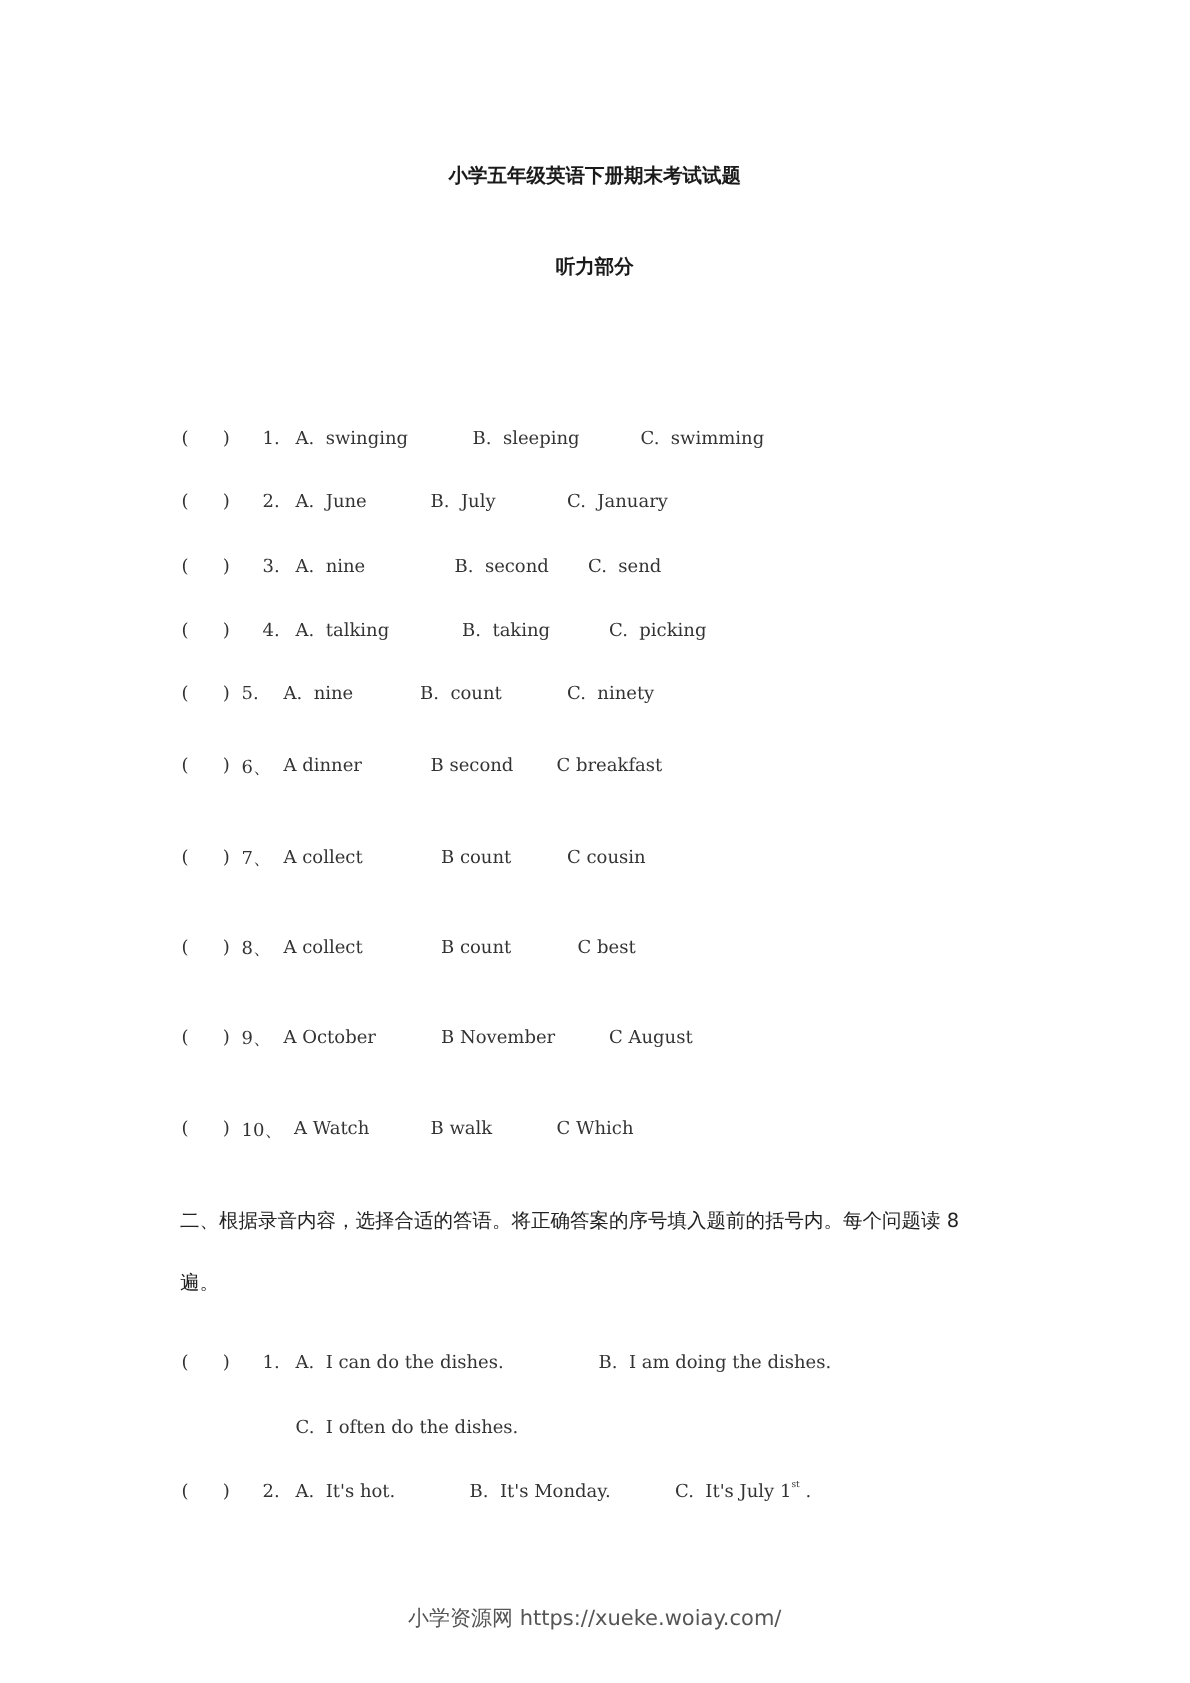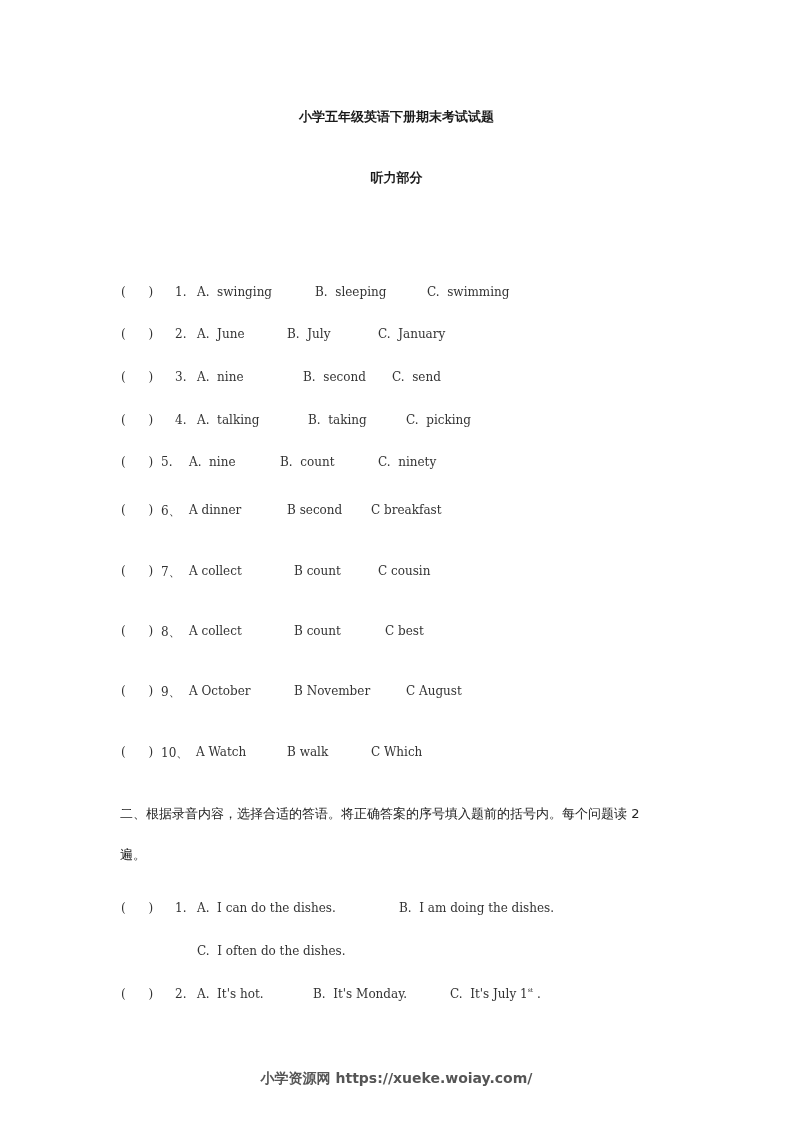--- a/index.html
+++ b/index.html
@@ -13,21 +13,21 @@
       position: absolute; left: 120px;
       font-family: "DejaVu Sans", sans-serif; font-size: 13px; color: #222; white-space: nowrap;
     }
     .q {
       position: absolute; left: 121px; white-space: pre;
       font-family: "DejaVu Serif", "Liberation Serif", serif; font-size: 12px; color: #333;
     }
     .q span { position: absolute; top: 0; white-space: pre; }
     .footer {
       position: absolute; left: 0; width: 793px; top: 1070px; text-align: center;
-      font-family: "DejaVu Sans", sans-serif; font-size: 14px; color: #555; font-weight: bold;
+      font-family: "DejaVu Sans", sans-serif; font-size: 14px; color: #555;
     }
     sup { font-size: 6px; vertical-align: top; position: relative; top: -1px; }
   </style>
 </head>
 <body>
 
 <div class="page">
 
   <div class="title" style="top:108px;">小学五年级英语下册期末考试试题</div>
   <div class="title" style="top:169px;">听力部分</div>
@@ -97,21 +97,21 @@
     <span style="left:285px">C August</span>
   </div>
   <div class="q" style="top:745px;">
     <span style="left:0">(      )</span>
     <span style="left:40px">10、</span>
     <span style="left:75px">A Watch</span>
     <span style="left:166px">B walk</span>
     <span style="left:250px">C Which</span>
   </div>
 
-  <div class="section-head" style="top:805px;">二、根据录音内容，选择合适的答语。将正确答案的序号填入题前的括号内。每个问题读 2</div>
+  <div class="section-head" style="top:805px;">二、根据录音内容，选择合适的答语。将正确答案的序号填入题前的括号内。每个问题读 8</div>
   <div class="section-head" style="top:846px;">遍。</div>
 
   <div class="q" style="top:901px;">
     <span style="left:0">(      )</span>
     <span style="left:54px">1.</span>
     <span style="left:76px">A.  I can do the dishes.</span>
     <span style="left:278px">B.  I am doing the dishes.</span>
   </div>
   <div class="q" style="top:944px;text-align:center;">
     <span style="left:76px">C.  I often do the dishes.</span>

